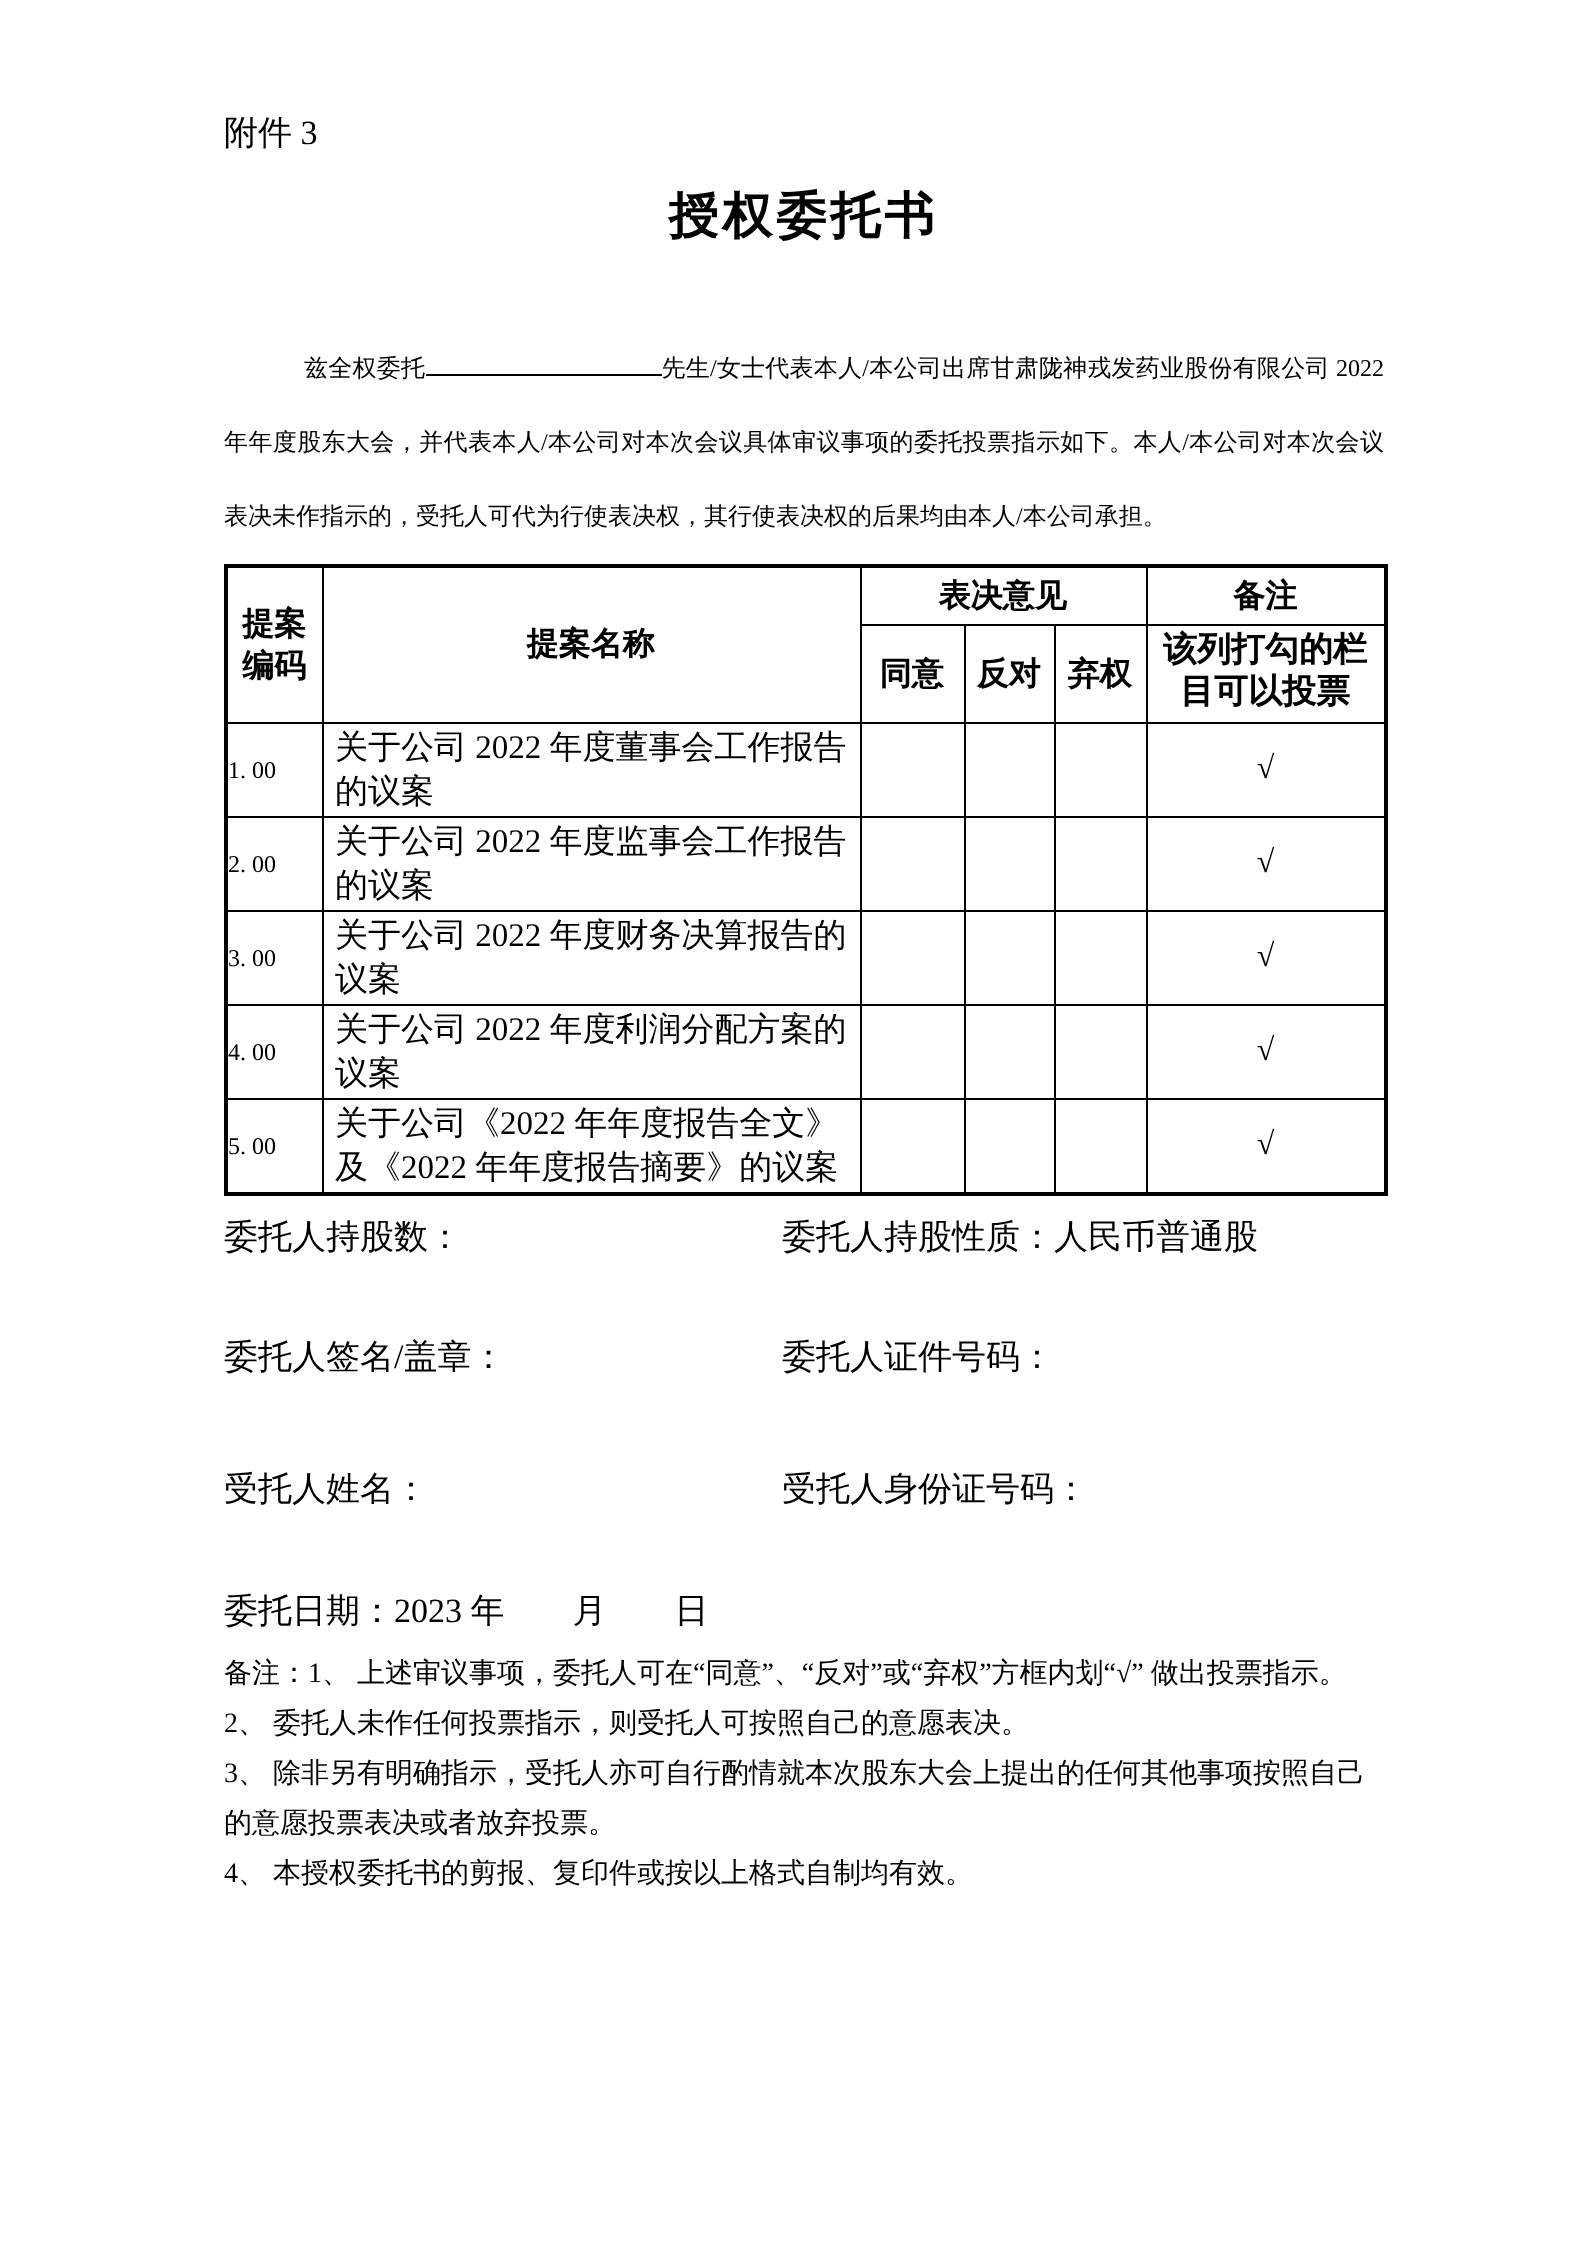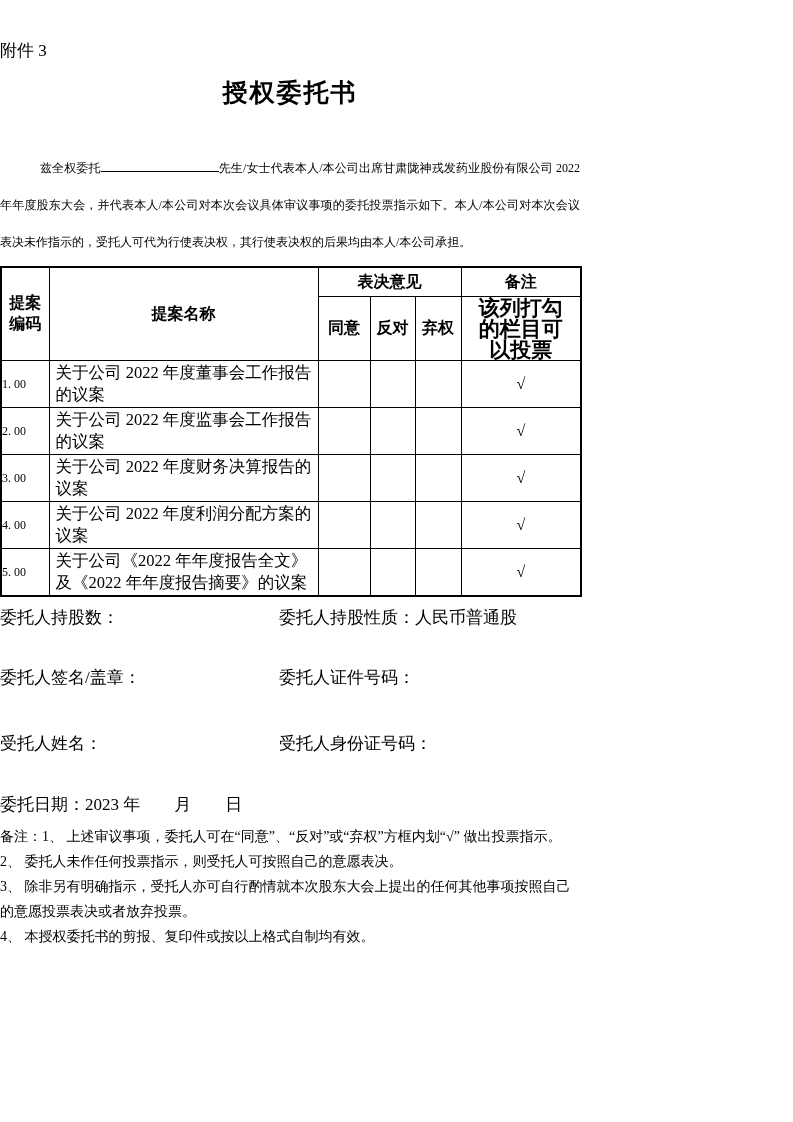--- a/index.html
+++ b/index.html
@@ -3,21 +3,21 @@
 <meta charset="utf-8">
 <style>
   html,body{margin:0;padding:0;background:#ffffff;}
   .page{
     position:relative;
     width:793px;height:1122px;
     background:#ffffff;color:#000000;
     font-family:"Liberation Serif","DejaVu Serif",serif;
     overflow:hidden;
   }
-  .content{width:580px;padding-top:40px;}
+  .content{width:580px;margin-left:112px;padding-top:56px;}
 
   .attachment{font-size:17px;line-height:22px;}
 
   .title{
     margin:13px 0 0 0;
     text-align:center;
     font-family:"Liberation Sans","DejaVu Sans",sans-serif;
     font-size:25px;font-weight:bold;letter-spacing:2px;line-height:34px;
   }
 
@@ -36,21 +36,21 @@
     width:580px;margin-top:5px;
     border:2px solid #000;
   }
   .vote-table th,.vote-table td{border:1px solid #000;padding:0;overflow:hidden;}
   .vote-table th{
     font-family:"Liberation Sans","DejaVu Sans",sans-serif;
     font-weight:bold;font-size:16px;text-align:center;vertical-align:middle;
   }
   tr.h1 th{height:28px;}
   tr.h2 th{height:48px;}
-  th.th-remark-sub{font-size:21px;line-height:21px;padding:0 8px;}
+  th.th-remark-sub{font-size:17px;line-height:21px;padding:0 8px;font-family:Liberation Mono, monospace;}
   tr.data{height:45px;}
   td.code{font-size:12px;vertical-align:middle;}
   td.name{text-align:left;font-size:16.5px;line-height:22px;padding:1px 6px;vertical-align:middle;}
   td.vote{vertical-align:middle;}
   td.check{text-align:center;font-size:16px;vertical-align:middle;}
 
   .fields{margin-top:10px;font-size:17px;}
   .field-row{position:relative;line-height:22px;}
   .fr1{margin-bottom:44px;}
   .fr2{margin-bottom:38px;}

